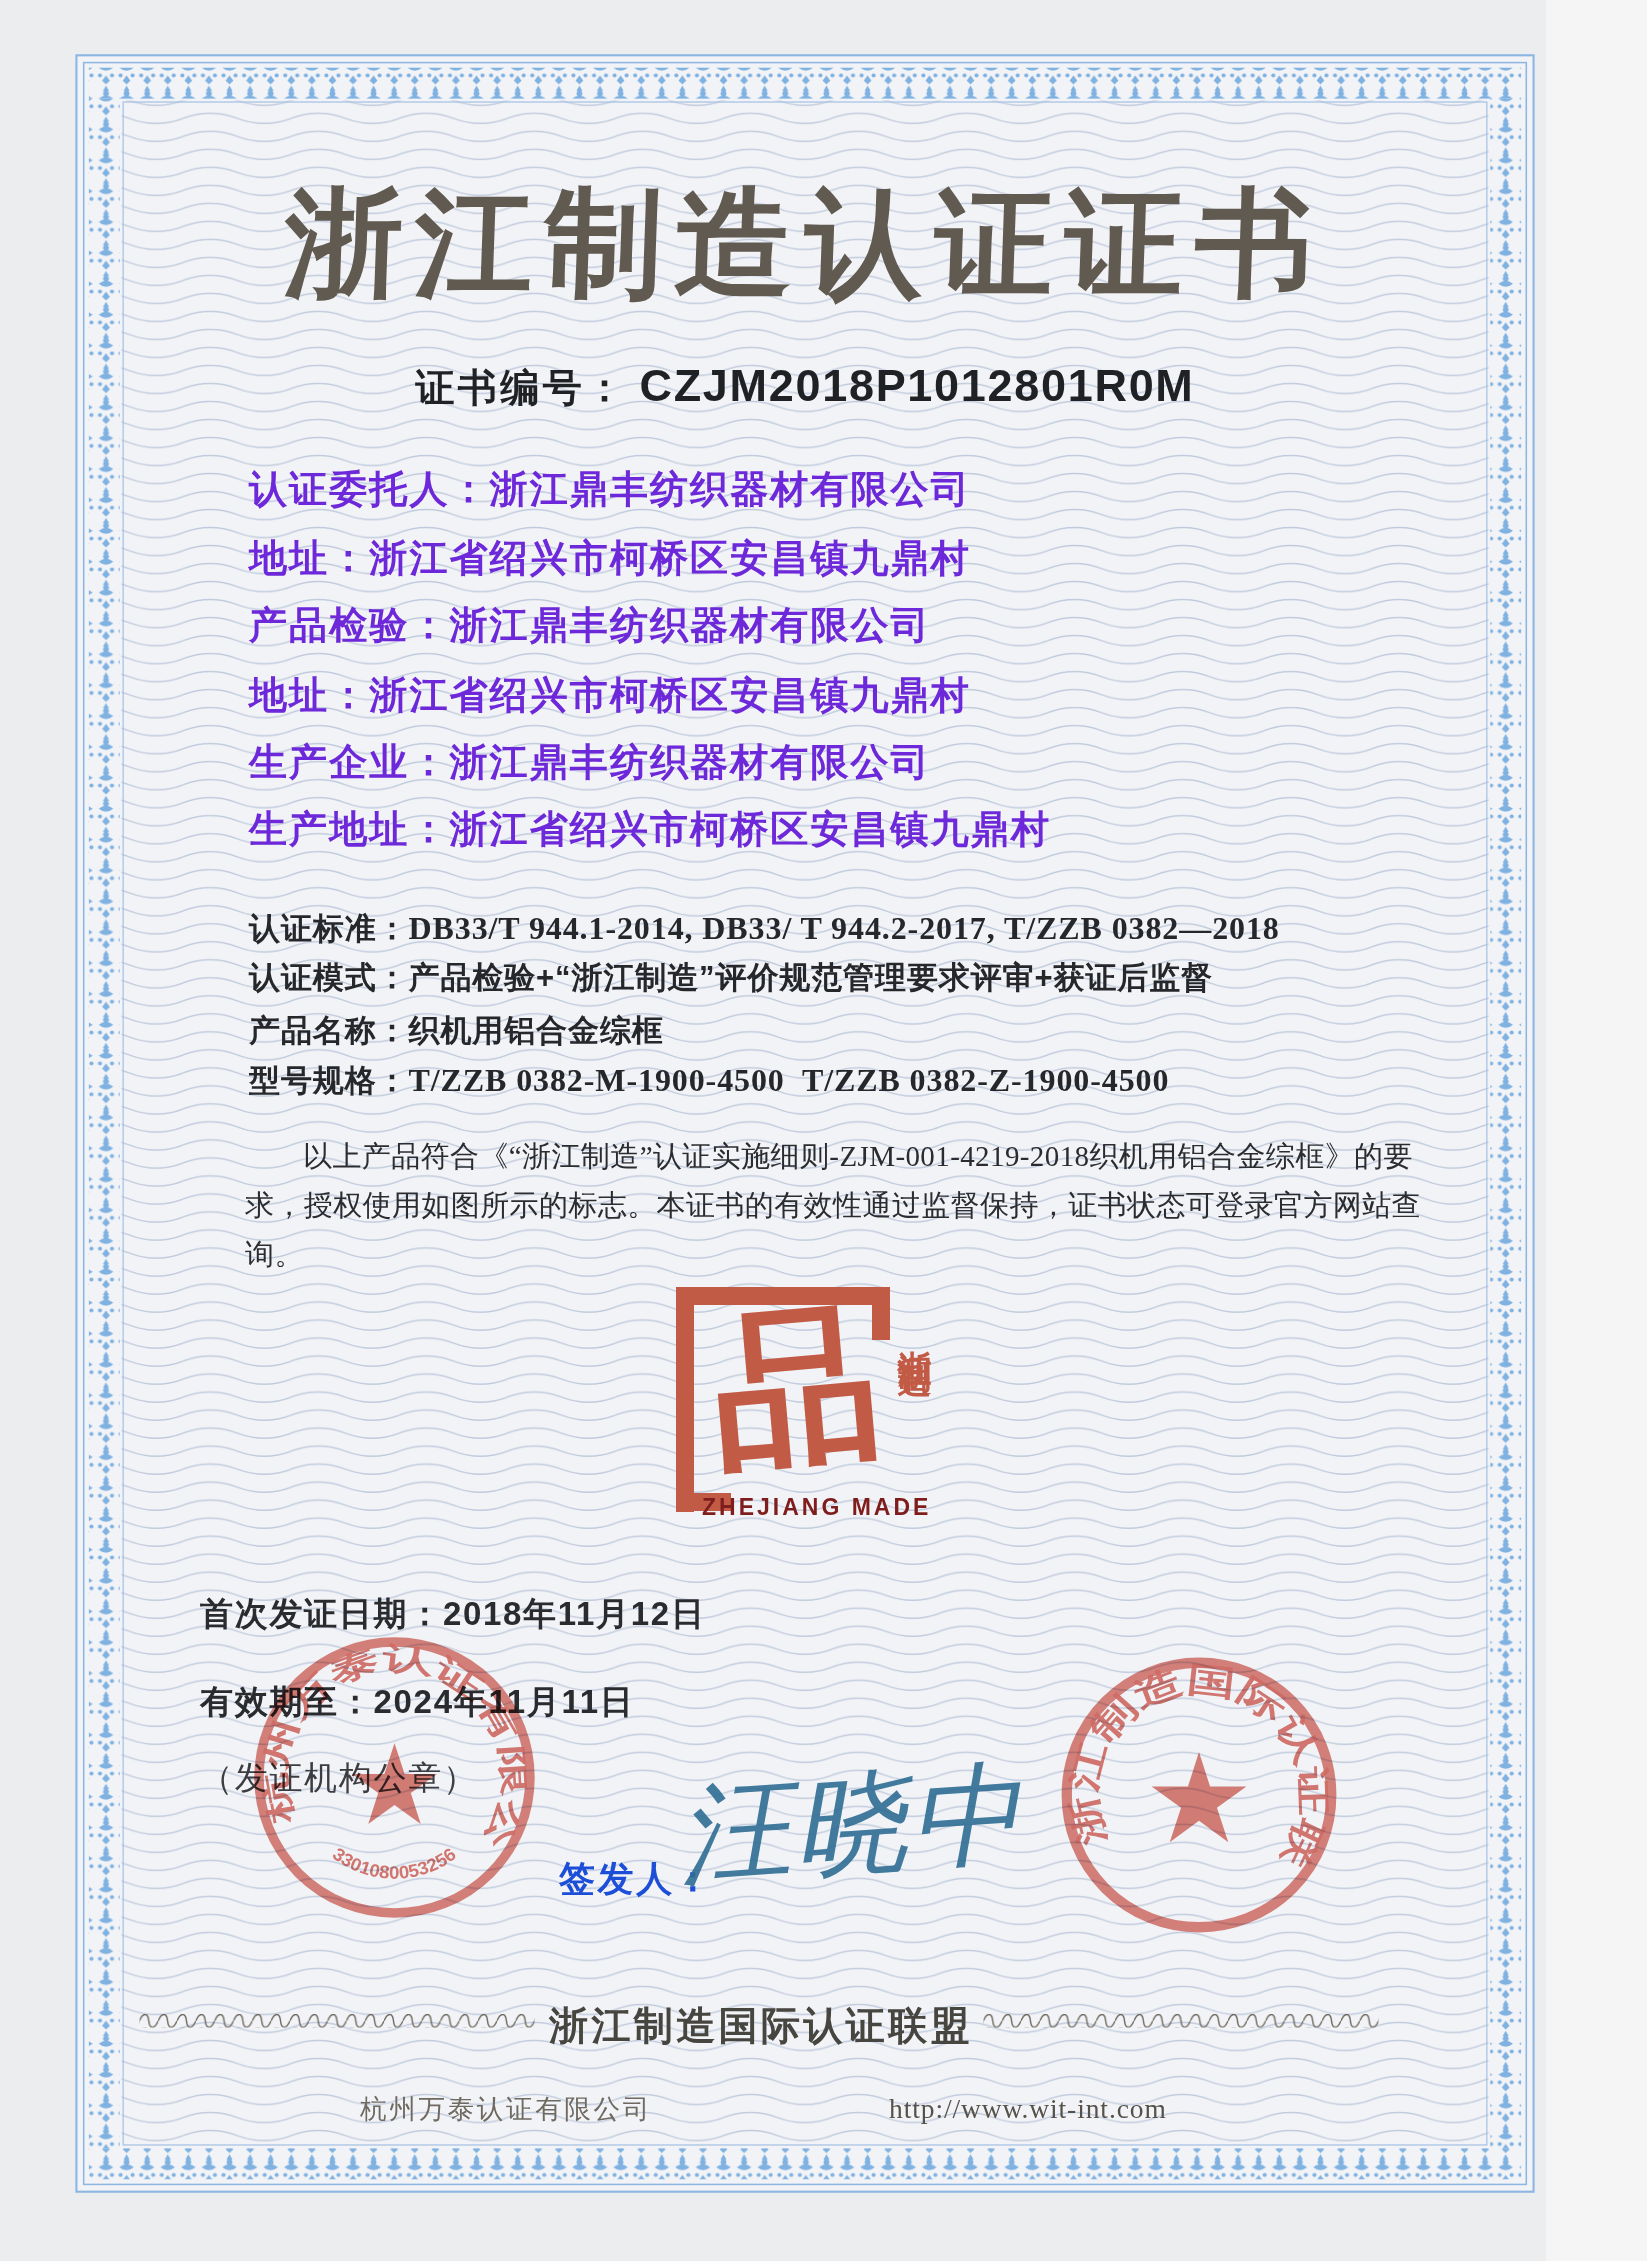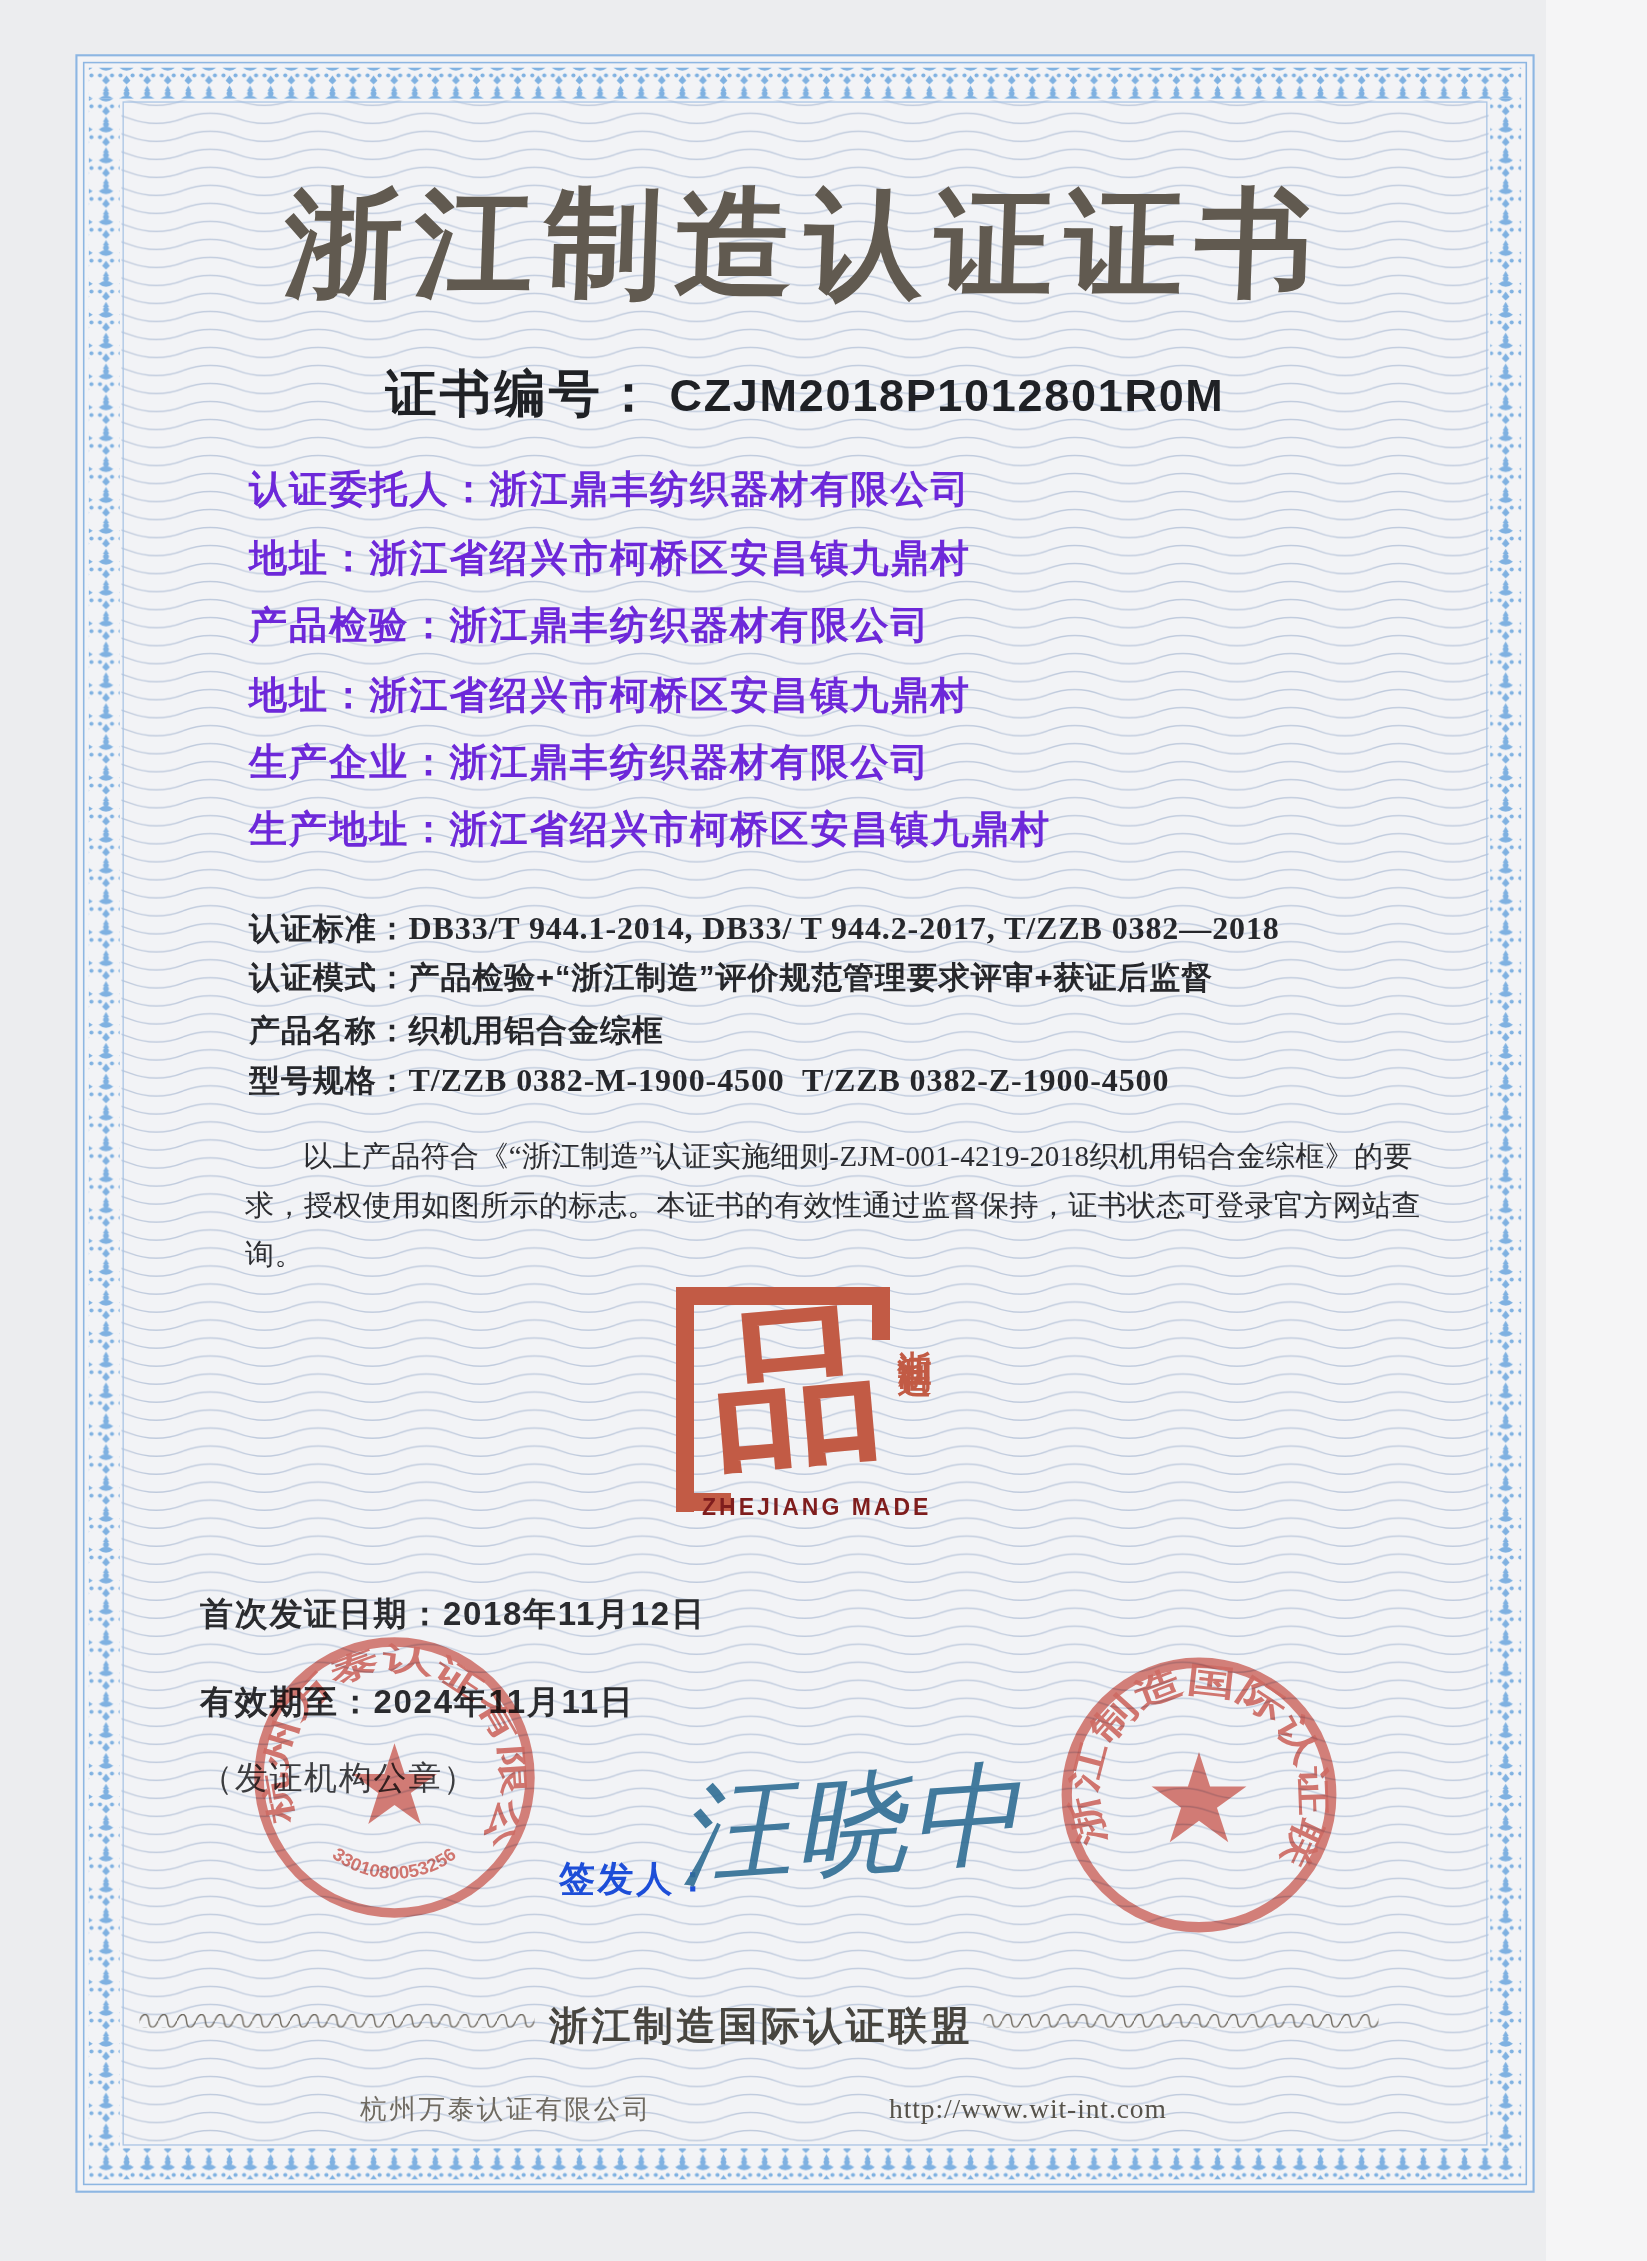--- a/index.html
+++ b/index.html
@@ -6,21 +6,21 @@
   #page{position:relative;width:1647px;height:2261px;background:#ecedef;overflow:hidden;
         font-family:"Liberation Sans",sans-serif;}
   #right-margin{position:absolute;left:1546px;top:0;width:101px;height:2261px;background:#f5f5f6;}
   .abs{position:absolute;}
   svg text{font-family:"Liberation Sans",sans-serif;}
 
   .title{left:75px;top:172px;width:1460px;text-align:center;
          font-family:"DejaVu Serif",serif;font-weight:bold;font-size:118px;line-height:1.2;
          color:#615a50;letter-spacing:12px;transform:skewX(-2deg);}
   .certno{left:75px;top:360px;width:1460px;text-align:center;color:#1f2125;}
-  .certno .lbl{font-size:51px;font-weight:700;letter-spacing:3.4px;}
+  .certno .lbl{font-size:39px;font-weight:700;letter-spacing:3.4px;}
   .certno .val{font-size:45px;font-weight:600;letter-spacing:1.7px;font-family:"Liberation Sans",sans-serif;margin-left:12px;}
 
   .frow{left:249px;font-size:38px;font-weight:700;color:#6d28d9;letter-spacing:2.1px;white-space:pre-wrap;}
   .srow{left:249px;font-size:31px;font-weight:700;color:#26272b;letter-spacing:0.9px;white-space:pre-wrap;}
   .srow .val{font-family:"Liberation Serif",serif;font-size:32px;font-weight:600;}
 
   .statement{left:245px;top:1132px;width:1201px;font-family:"Liberation Serif",serif;
              font-size:29px;line-height:49px;color:#2b2c30;text-indent:2em;letter-spacing:0.4px;}
 
   .logo-bar{background:#c25b45;}

